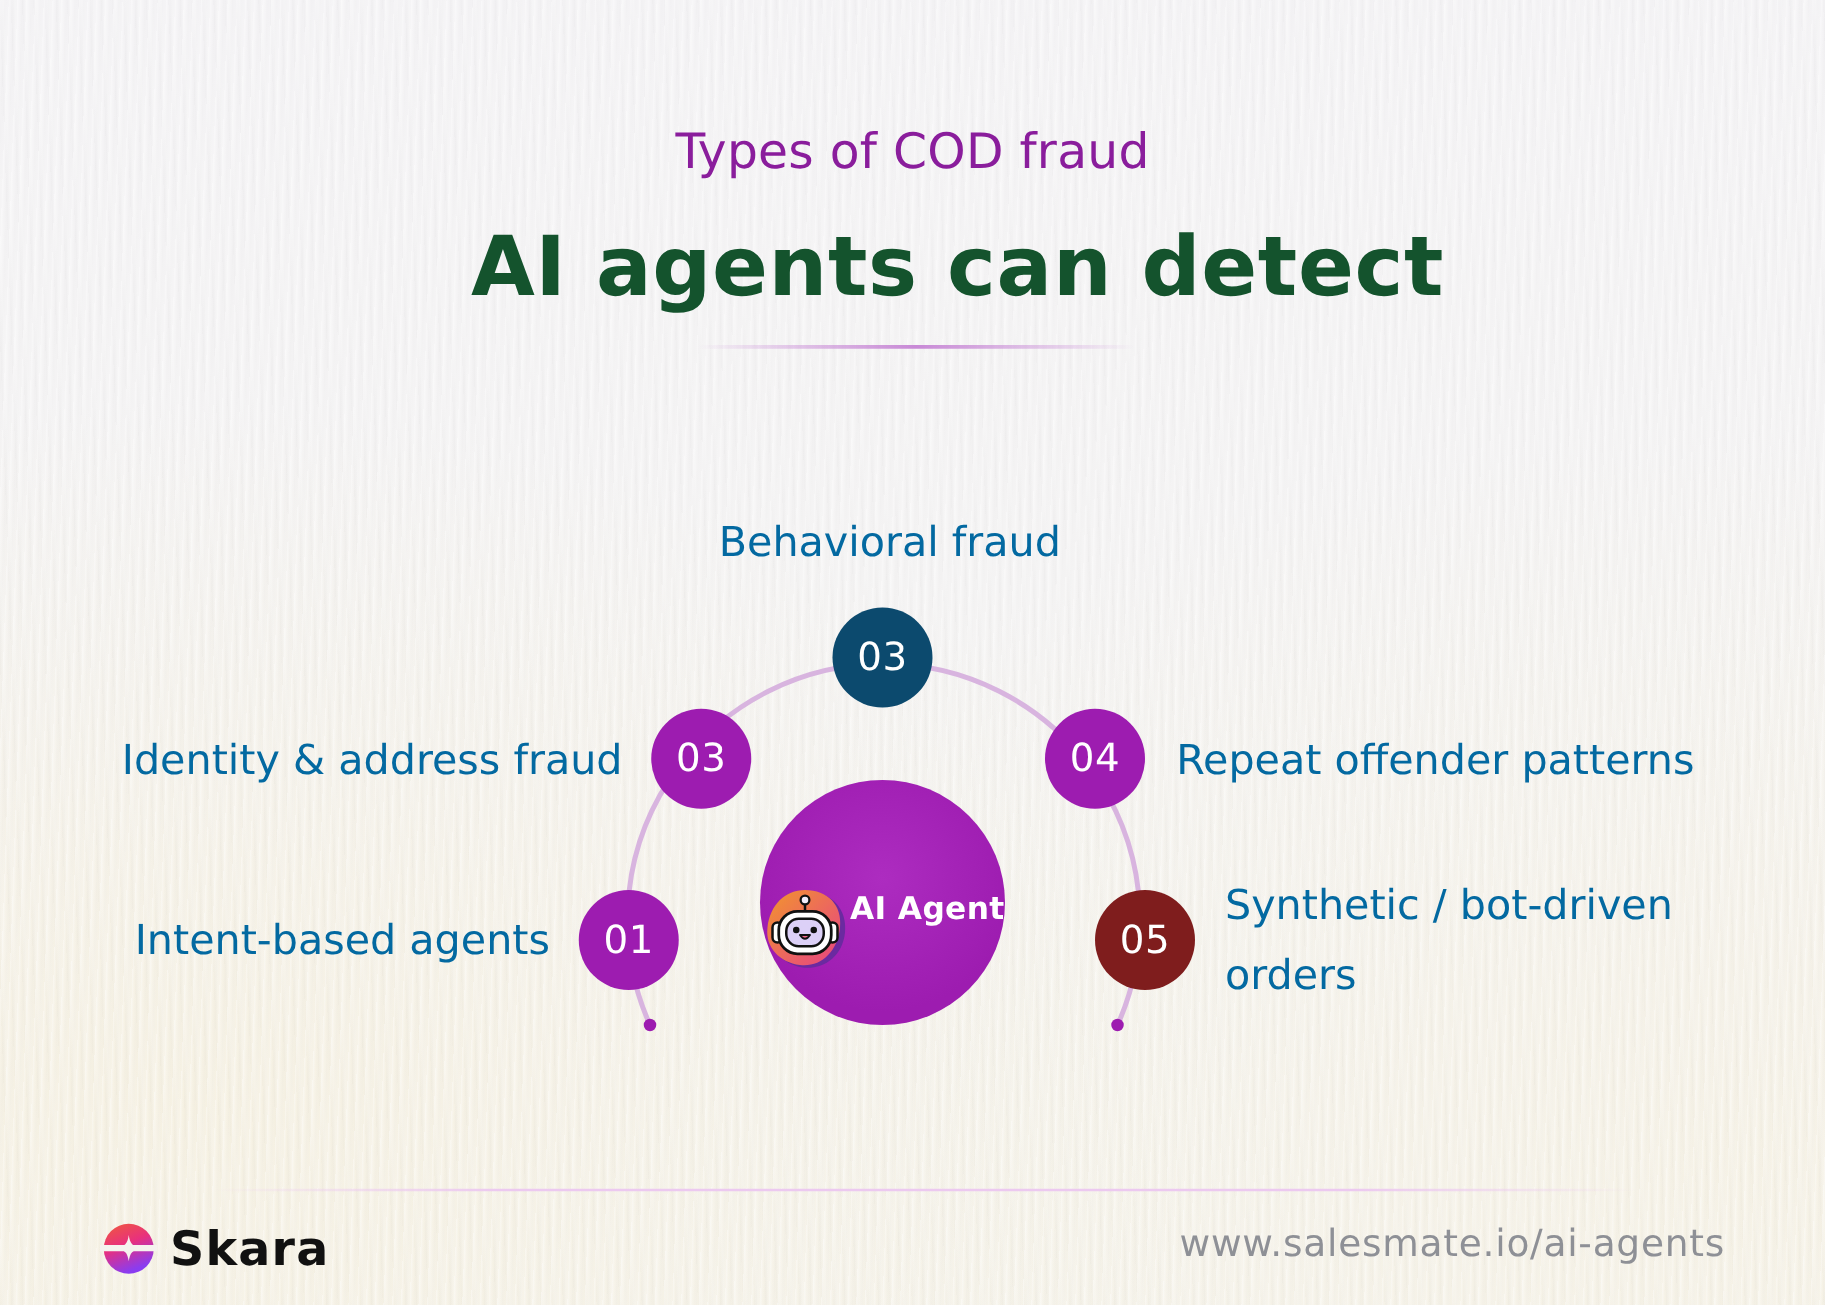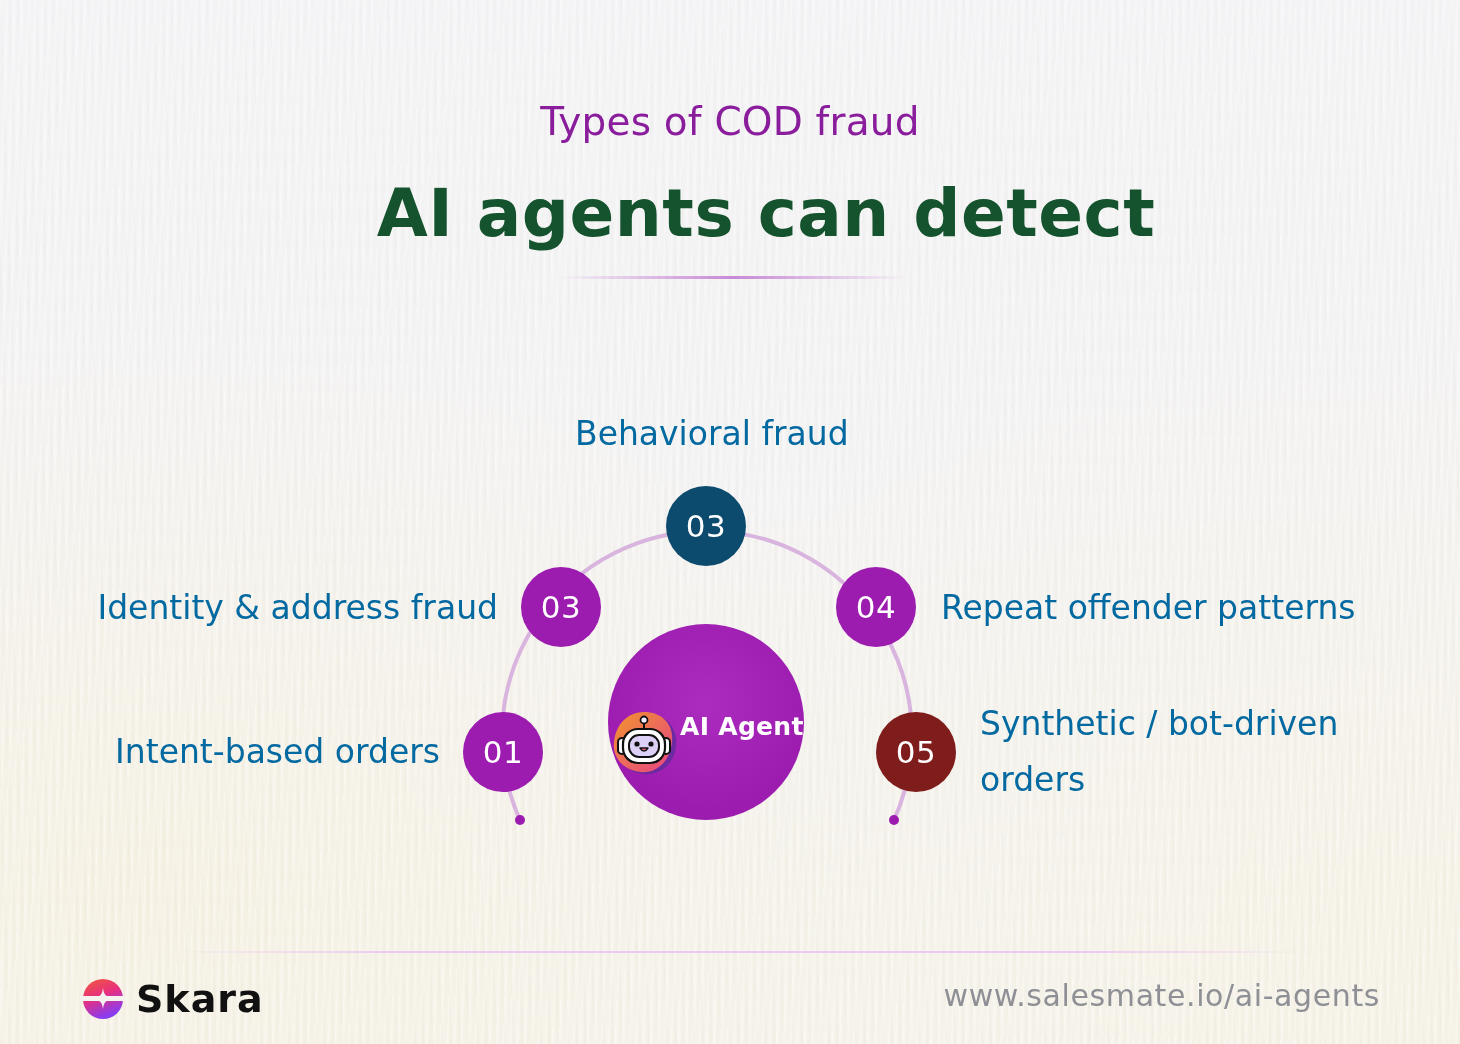--- a/index.html
+++ b/index.html
@@ -165,21 +165,21 @@
 <div class="node" style="left: 666px; top: 486px; background: #0c4a6e;">
   <span>03</span>
 </div>
 <div class="node" style="left: 836px; top: 567px; background: rgb(157, 28, 176);">
   <span>04</span>
 </div>
 <div class="node" style="left: 876px; top: 712px; background: #7f1d1d;">
   <span>05</span>
 </div>
 
-<div class="label right-align" style="right:1020px; top:724px;">Intent-based orders</div>
+<div class="label right-align" style="right:1020px; top:724px;">Intent-based agents</div>
 <div class="label right-align" style="right:962px; top:580px;">Identity &amp; address fraud</div>
 <div class="label" style="left:575px; top:406px;">Behavioral fraud</div>
 <div class="label" style="left:941px; top:580px;">Repeat offender patterns</div>
 <div class="label multiline" style="left:980px; top:696px; width:380px;">Synthetic / bot-driven orders</div>
 
 <div class="center-hub" style="background: radial-gradient(circle at 50% 40%, rgb(173, 44, 192) 0%, rgb(157, 28, 176) 70%);">
   <svg class="hub-icon" viewBox="0 0 72 72" xmlns="http://www.w3.org/2000/svg">
     <defs>
       <linearGradient id="blobGrad" x1="0" y1="0" x2="1" y2="1">
         <stop offset="0%" stop-color="#f2962c"></stop>

